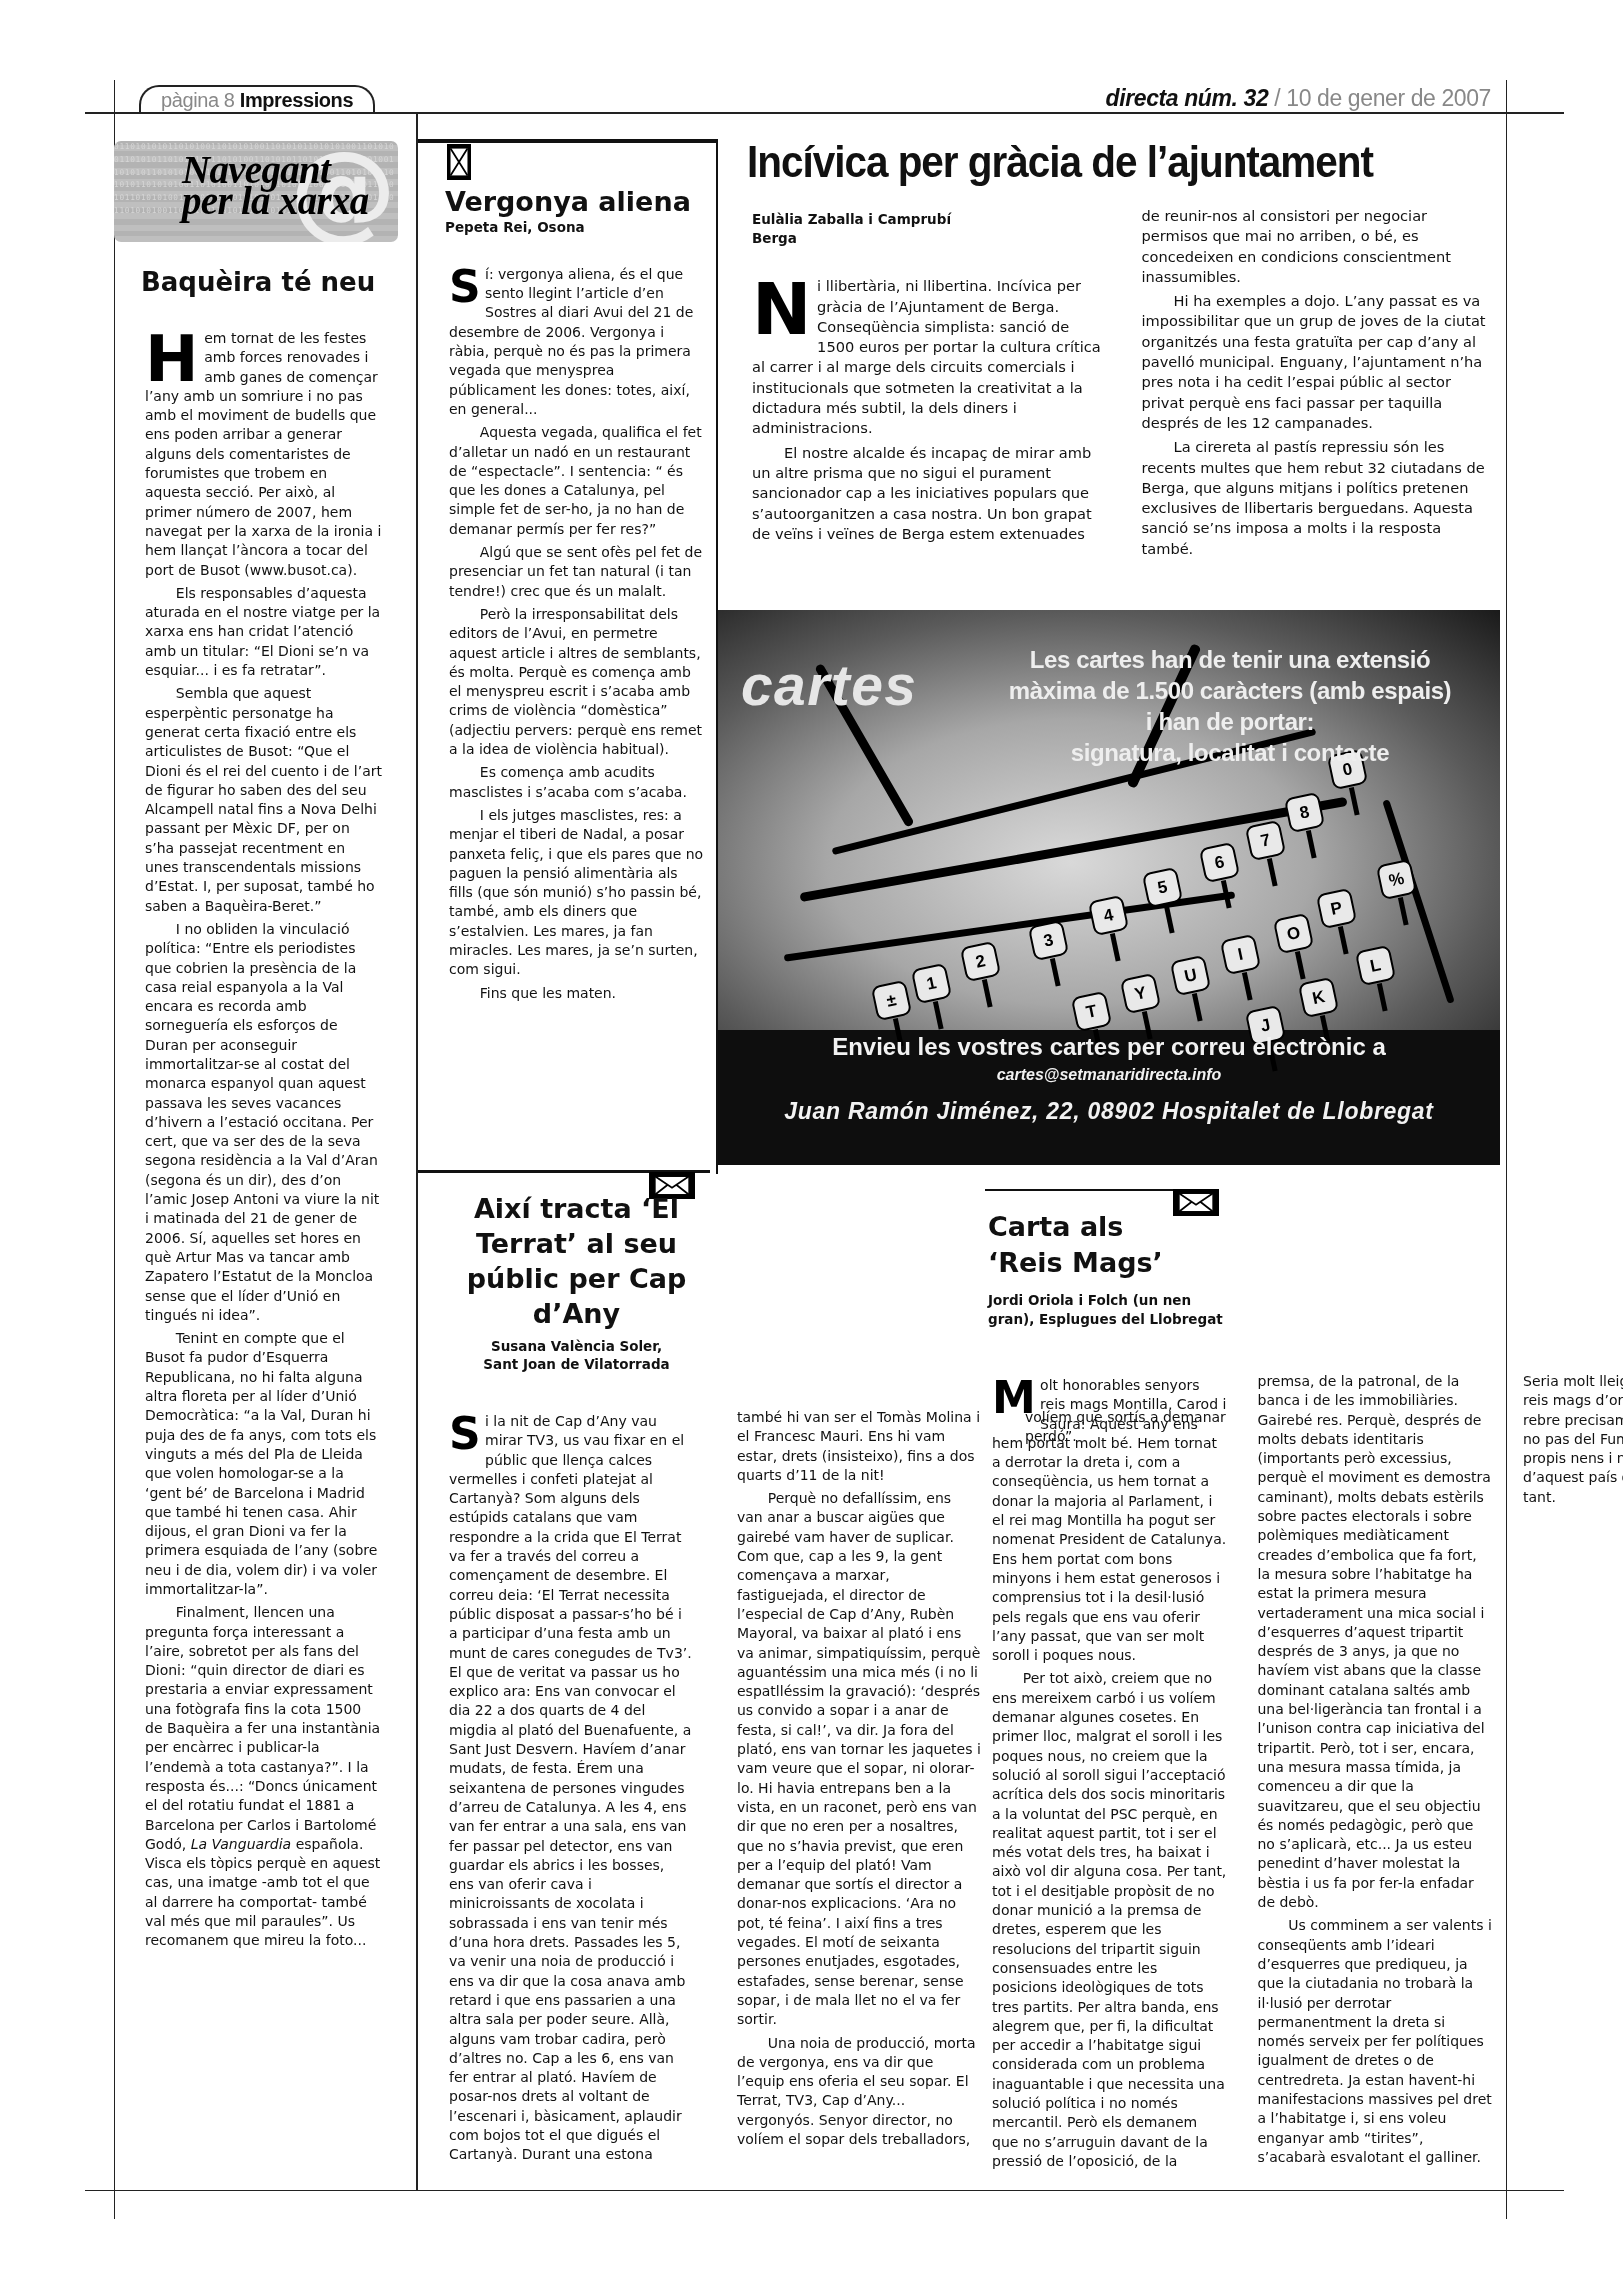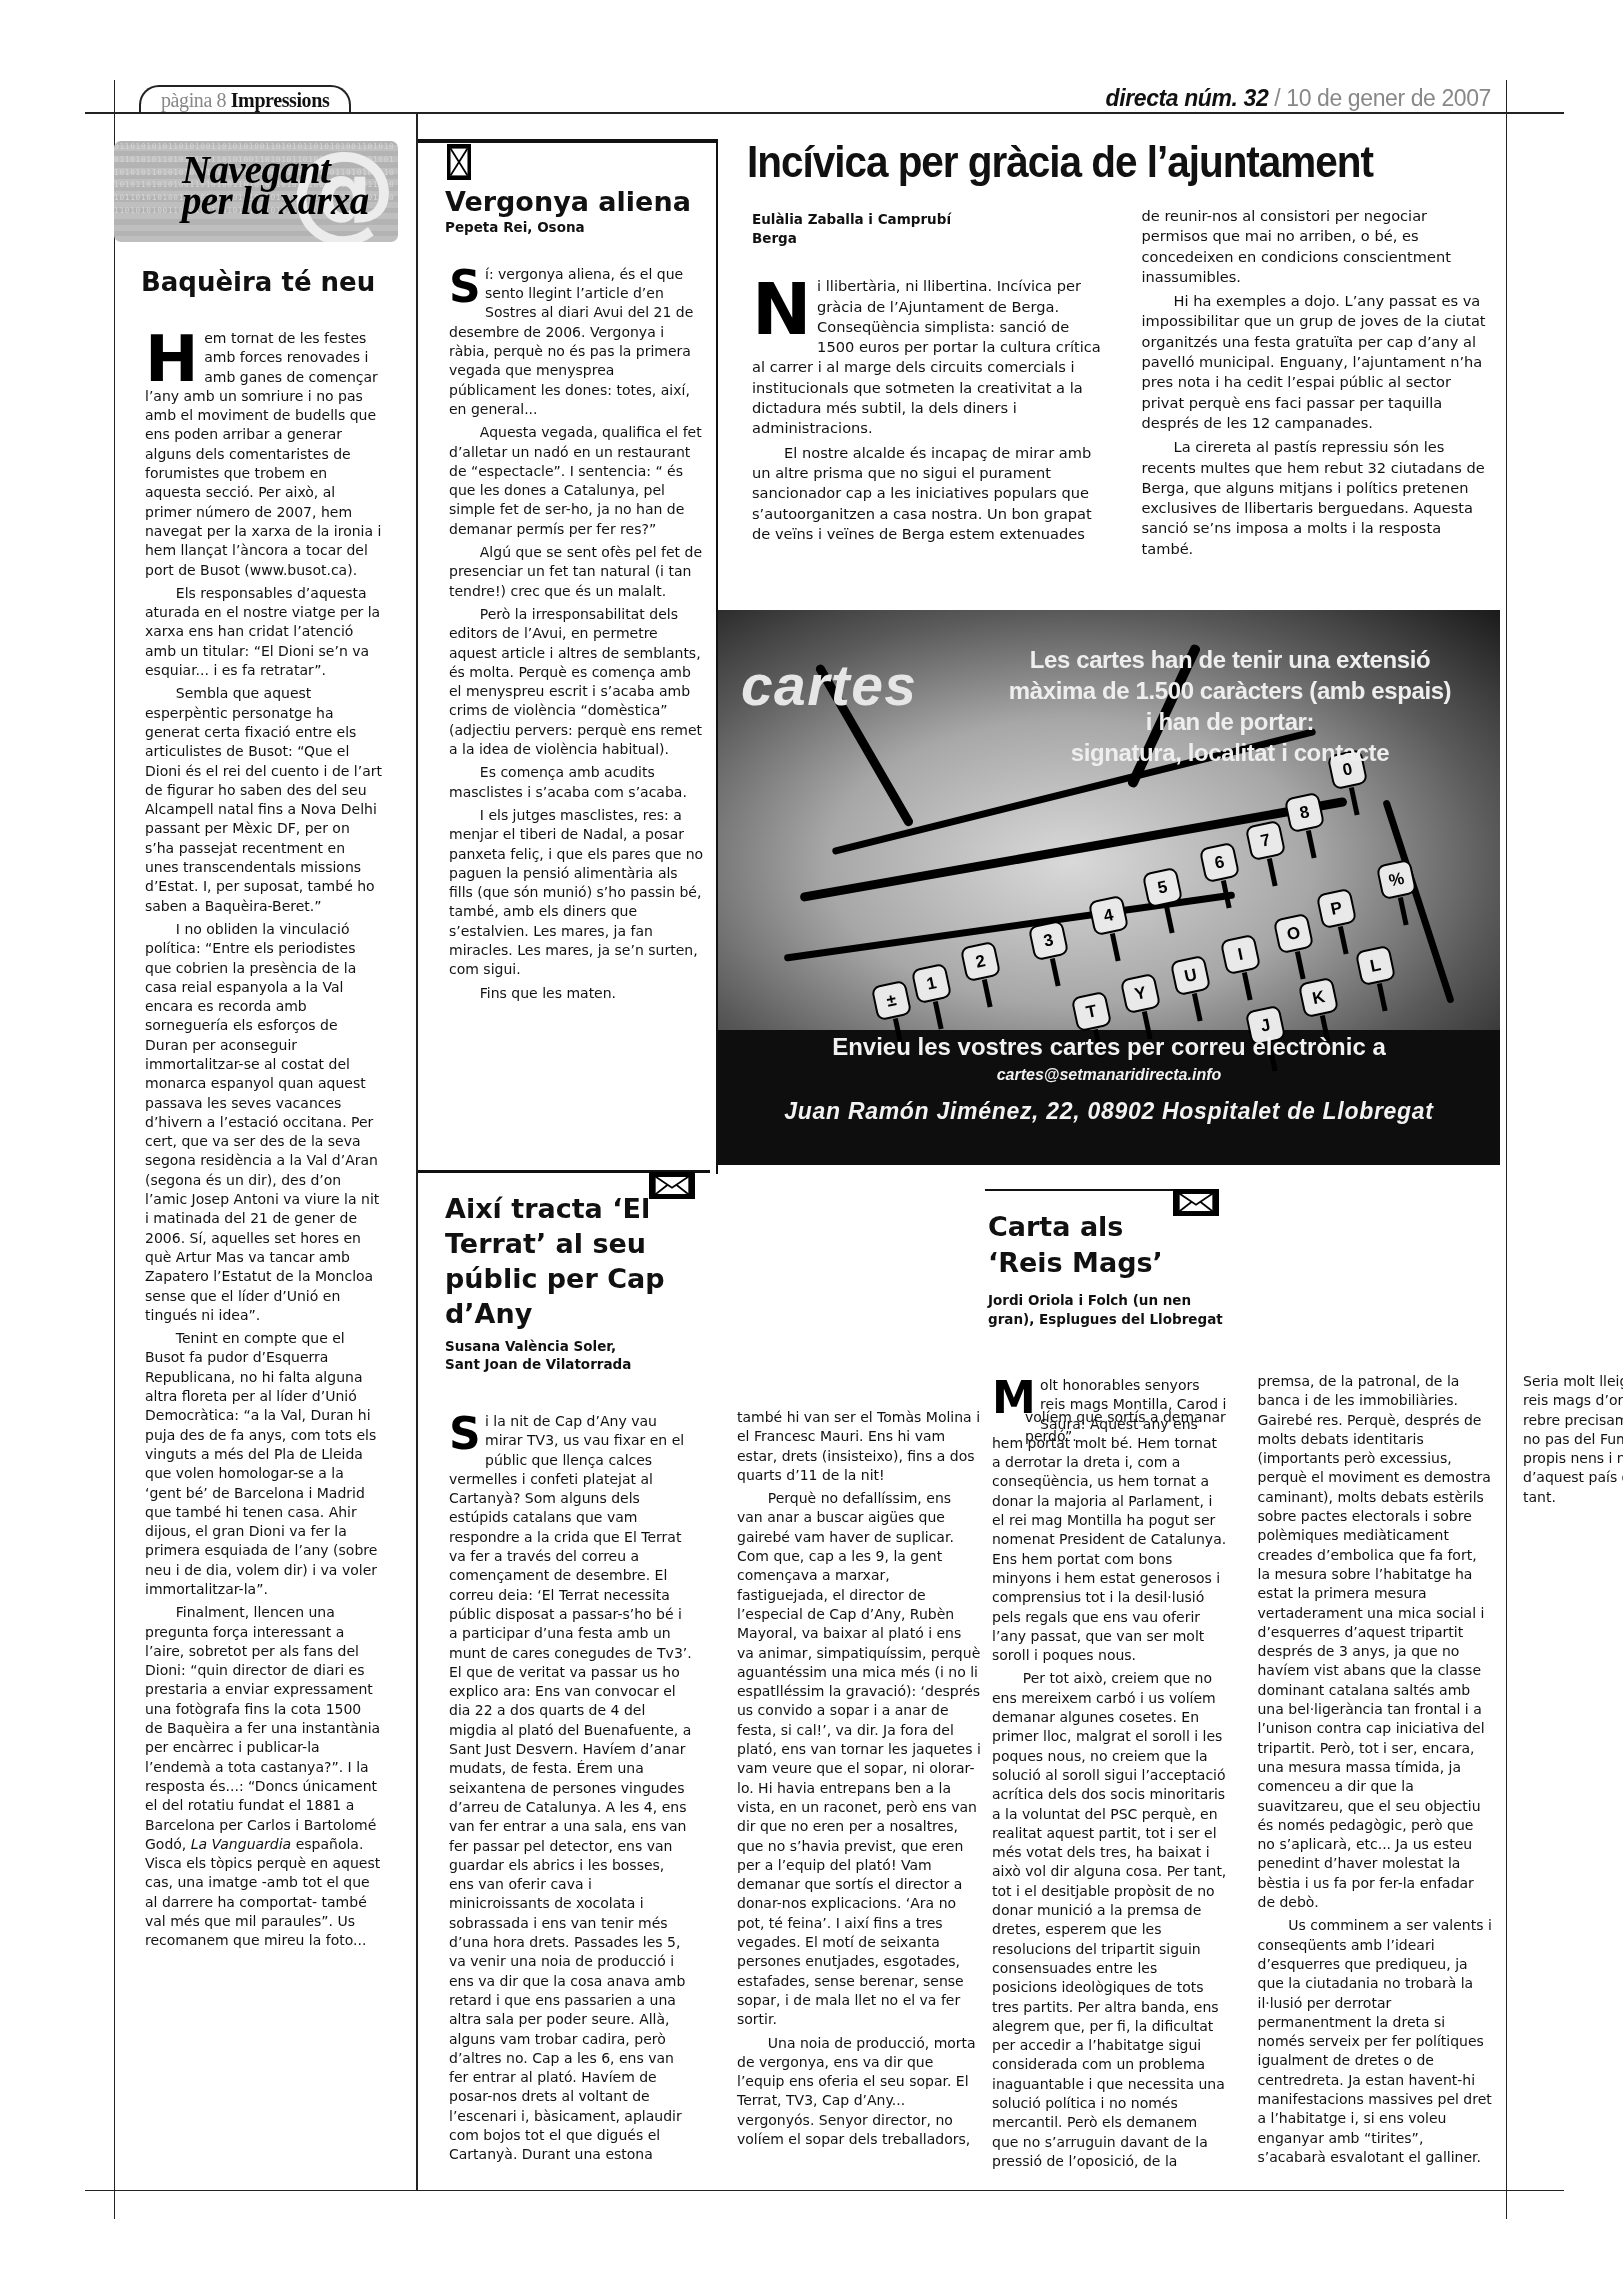--- a/index.html
+++ b/index.html
@@ -4,21 +4,21 @@
 <style>
   html, body { margin: 0; padding: 0; background: #ffffff; }
   body { width: 1623px; height: 2295px; position: relative; overflow: hidden;
          font-family: "DejaVu Sans", sans-serif; color: #111; }
   .abs { position: absolute; }
   
   .page-rule { position: absolute; left: 85px; width: 1479px; top: 112px; height: 2.1px; background: #222; }
   .vrule { position: absolute; width: 1.4px; background: #222; }
   .tab { position: absolute; left: 139px; top: 85px; height: 27px; padding: 0 20px;
          border: 2.1px solid #222; border-bottom: none; border-radius: 20px 20px 0 0;
-         font-family: Liberation Serif, serif; font-size: 20px; line-height: 27px;
+         font-family: Liberation Sans, sans-serif; font-size: 20px; line-height: 27px;
          font-stretch: condensed; letter-spacing: -0.4px; text-align: center; }
   .tab .pg { color: #888; }
   .tab .sec { color: #111; font-weight: bold; }
   .issue { position: absolute; right: 132px; top: 84px; font-family: "Liberation Sans", sans-serif;
            font-size: 23px; line-height: 28.4px; letter-spacing: -0.4px; }
   .issue .brand { font-weight: bold; font-style: italic; color: #111; }
   .issue .date { color: #888; }
 
   
   .net-banner { position: absolute; left: 114px; top: 141px; width: 284px; height: 101px;
@@ -196,21 +196,21 @@
   </div>
 </div>
 
 <div class="box-top" style="left:418px; top:1170px; width:292px; height:2.8px;"></div>
 <div class="envelope" style="left:649px; top:1172px; width:46px; height:27px;">
   <svg width="46" height="27" viewBox="0 0 64 38">
       <rect x="8" y="6" width="48" height="26" fill="#fff" stroke="#000" stroke-width="2"></rect>
       <path d="M8 6 L32 22 L56 6 M8 32 L26 18 M56 32 L38 18" stroke="#000" stroke-width="2.5" fill="none"></path>
     </svg>
 </div>
-<div class="abs" style="left:445px; top:1191px; width:263px;">
+<div class="abs" style="left:445px; top:1191px; width:263px;text-align:center;">
   <h2 class="h-art" style="font-size:27px; line-height:35px; margin-bottom:5.7px;">Així tracta ‘El Terrat’ al seu públic per Cap d’Any</h2>
   <p class="byline" style="margin-bottom:27px;"><span>Susana València Soler,</span><br><span>Sant Joan de Vilatorrada</span></p>
 </div>
 <div class="abs body" style="left:445px; top:1408px; width:540px; column-count:2; column-gap:36px; height:768px; column-fill:auto;">
   <p class="first"><span class="drop sm">S</span><span>i la nit de Cap d’Any vau mirar TV3, us vau  fixar en el públic que llença calces vermelles i confeti platejat al Cartanyà? Som alguns dels estúpids catalans que vam respondre a la crida que El Terrat va fer a través del correu a començament de desembre. El correu deia: ‘El Terrat necessita públic disposat a passar-s’ho bé i a participar d’una festa amb un munt de cares conegudes de Tv3’. El que de veritat va passar us ho explico ara: Ens van convocar el dia 22 a dos quarts de 4 del migdia al plató del Buenafuente, a Sant Just Desvern. Havíem d’anar mudats, de festa. Érem una seixantena de persones vingudes d’arreu de Catalunya. A les 4, ens van fer entrar a una sala, ens van fer passar pel detector, ens van guardar els abrics i les bosses, ens van oferir cava i minicroissants de xocolata i sobrassada i ens van tenir més d’una hora drets. Passades les 5, va venir una noia de producció i ens va dir que la cosa anava amb retard i que ens passarien a una altra sala per poder seure. Allà, alguns vam trobar cadira, però d’altres no. Cap a les 6, ens van fer entrar al plató. Havíem de posar-nos drets al voltant de l’escenari i, bàsicament, aplaudir com bojos tot el que digués el Cartanyà. Durant una estona també hi van ser el Tomàs Molina i el Francesc Mauri. Ens hi vam estar, drets (insisteixo), fins a dos quarts d’11 de la nit!</span></p>
   <p>Perquè no defallíssim, ens van anar a buscar aigües que gairebé vam haver de suplicar. Com que, cap a les 9, la gent començava a marxar, fastiguejada, el director de l’especial de Cap d’Any, Rubèn Mayoral, va baixar al plató i ens va animar, simpatiquíssim, perquè aguantéssim una mica més (i no li espatlléssim la gravació): ‘després us convido a sopar i a anar de festa, si cal!’, va dir. Ja fora del plató, ens van tornar les jaquetes i vam veure que el sopar, ni olorar-lo. Hi havia entrepans ben a la vista, en un raconet, però ens van dir que no eren per a nosaltres, que no s’havia previst, que eren per a l’equip del plató! Vam demanar que sortís el director a donar-nos explicacions. ‘Ara no pot, té feina’. I així fins a tres vegades. El motí de seixanta  persones enutjades, esgotades, estafades, sense berenar, sense sopar, i de mala llet no el va fer sortir.</p>
   <p>Una noia de producció, morta de vergonya, ens va dir que l’equip ens oferia el seu sopar. El Terrat, TV3, Cap d’Any... vergonyós. Senyor director, no volíem el sopar dels treballadors, volíem que sortís a demanar perdó”.</p>
 </div>
 
 <div class="box-top" style="left:985px; top:1189px; width:220px; height:2.1px;"></div>

